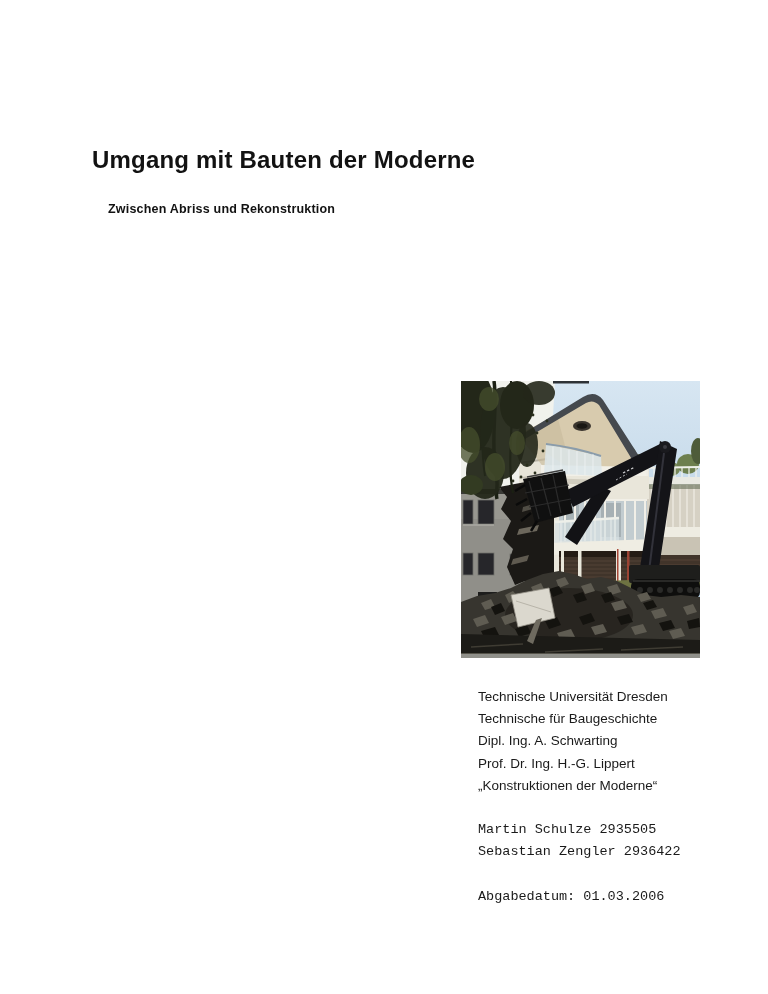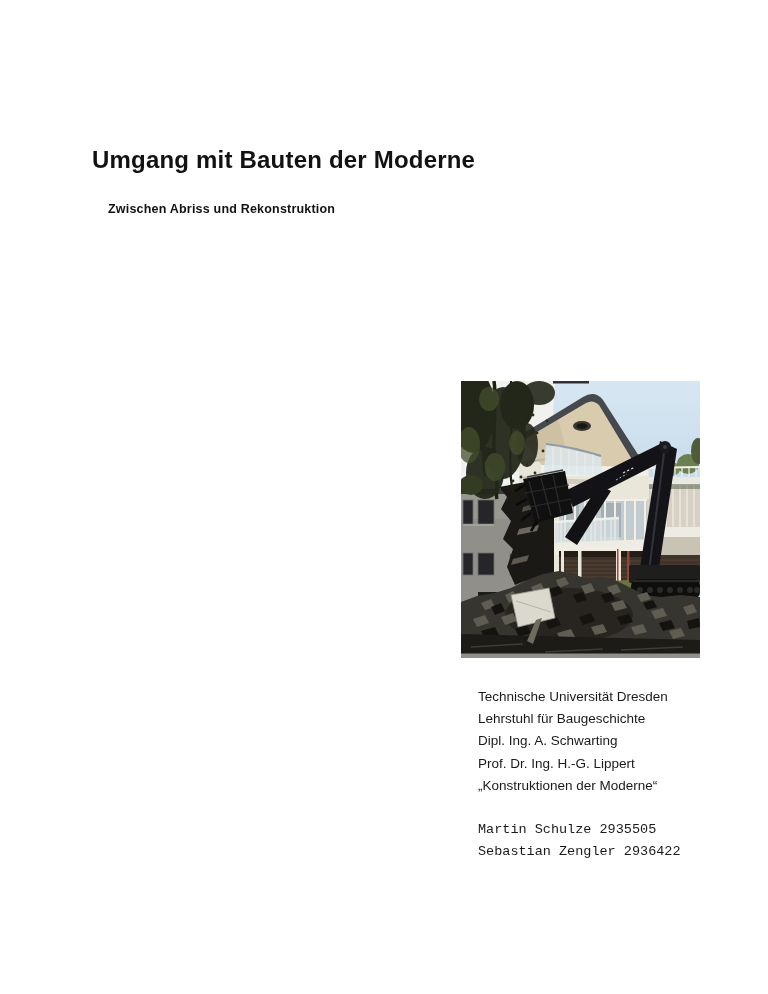--- a/index.html
+++ b/index.html
@@ -316,22 +316,25 @@
     <ellipse cx="10" cy="104" rx="12" ry="10" fill="#333b22"></ellipse>
   </g>
 
   <rect x="92" y="0" width="36" height="2.5" fill="#2e3236"></rect>
 </svg>
 </figure>
 
 <div class="info-block">
   <div class="grp">
       <div class="line">Technische Universität Dresden</div>
-      <div class="line">Lehrstuhl für Baugeschichte</div>
+      <div class="line">Technische für Baugeschichte</div>
       <div class="line">Dipl. Ing. A. Schwarting</div>
       <div class="line">Prof. Dr. Ing. H.-G. Lippert</div>
       <div class="line">„Konstruktionen der Moderne“</div>
     </div>
   <div class="grp">
       <div class="line">Martin Schulze 2935505</div>
       <div class="line">Sebastian Zengler 2936422</div>
     </div>
+  <div class="grp">
+      <div class="line">Abgabedatum: 01.03.2006</div>
+    </div>
 </div>
 
 </body></html>

